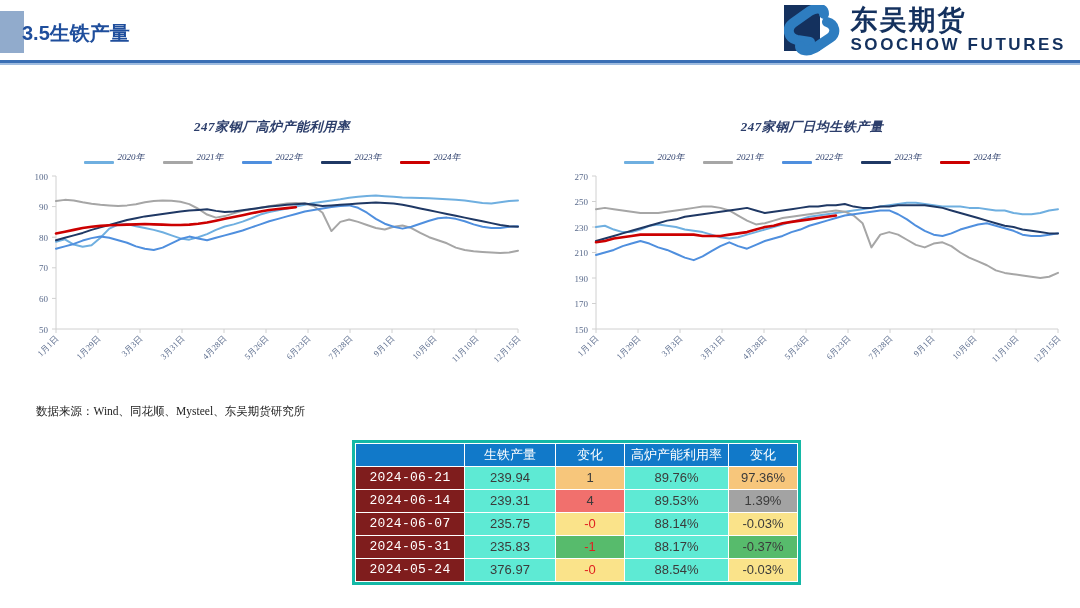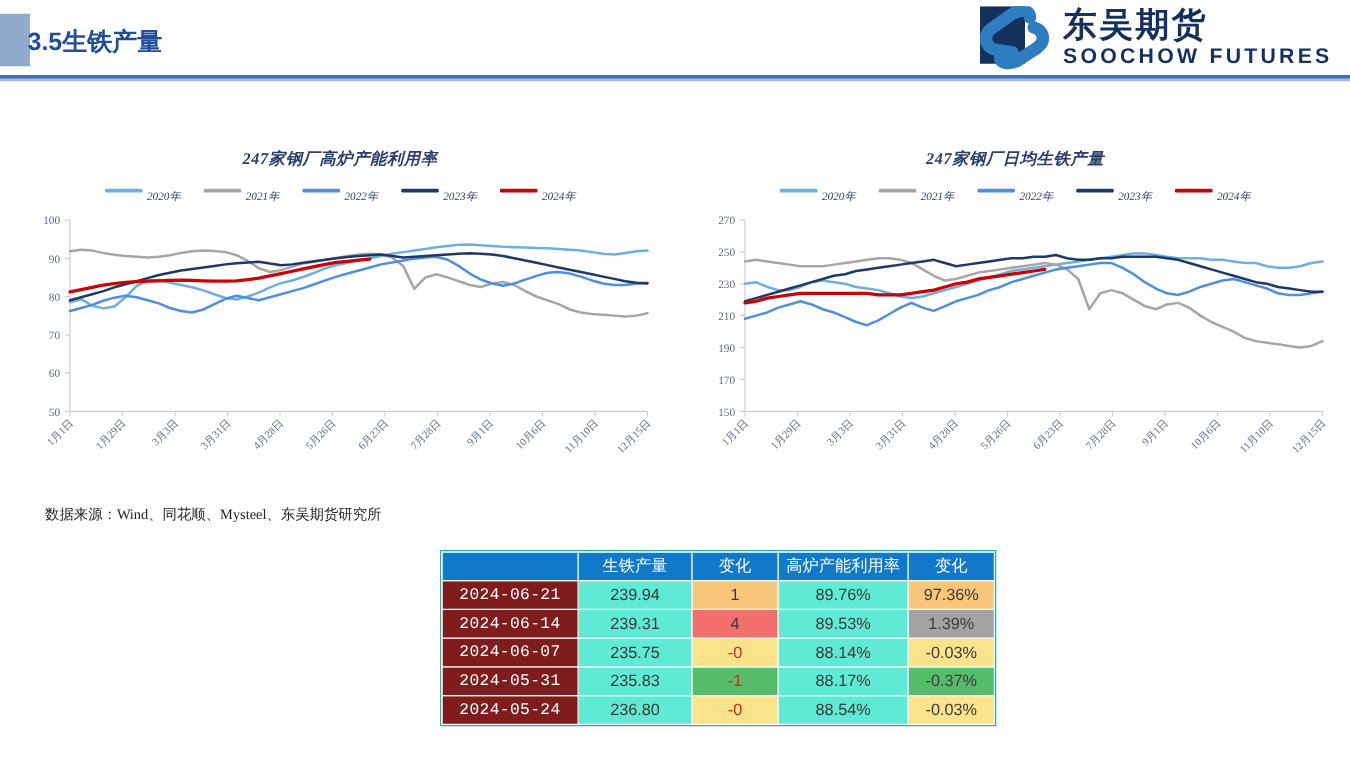--- a/index.html
+++ b/index.html
@@ -121,21 +121,21 @@
   .chart-legend {
     display: flex;
     justify-content: center;
     align-items: center;
     gap: 18px;
     height: 22px;
     margin-top: 10px;
   }
   .legend-item {
     display: flex;
-    align-items: flex-start;
+    align-items: flex-end;
     gap: 4px;
   }
   .legend-swatch {
     display: inline-block;
     width: 30px;
     height: 3px;
     border-radius: 1px;
   }
   .legend-label {
     font-family: "Liberation Serif", "DejaVu Serif", serif;
@@ -160,21 +160,21 @@
     font-size: 11.5px;
     color: #222222;
     white-space: nowrap;
   }
 
   
   .data-table-wrap {
     position: absolute;
     left: 352px;
     top: 440px;
-    border: 1px solid #14b8a6;
+    border: 3px solid #14b8a6;
   }
   table.data-table {
     border-collapse: collapse;
     font-family: "Liberation Sans", "DejaVu Sans", sans-serif;
     font-size: 13px;
     background: #ffffff;
   }
   table.data-table th,
   table.data-table td {
     padding: 1px 6px;
@@ -421,20 +421,20 @@
         </tr>
         <tr>
           <td class="date-cell">2024-05-31</td>
           <td class="value-cell">235.83</td>
           <td class="chg-cell neg" style="background: rgb(87, 187, 108);">-1</td>
           <td class="value-cell">88.17%</td>
           <td class="chg-cell" style="background: rgb(87, 187, 108);">-0.37%</td>
         </tr>
         <tr>
           <td class="date-cell">2024-05-24</td>
-          <td class="value-cell">236.80</td>
+          <td class="value-cell">376.97</td>
           <td class="chg-cell neg" style="background: rgb(250, 227, 138);">-0</td>
           <td class="value-cell">88.54%</td>
           <td class="chg-cell" style="background: rgb(250, 227, 138);">-0.03%</td>
         </tr>
       </tbody>
   </table>
 </div>
 
 </body></html>

